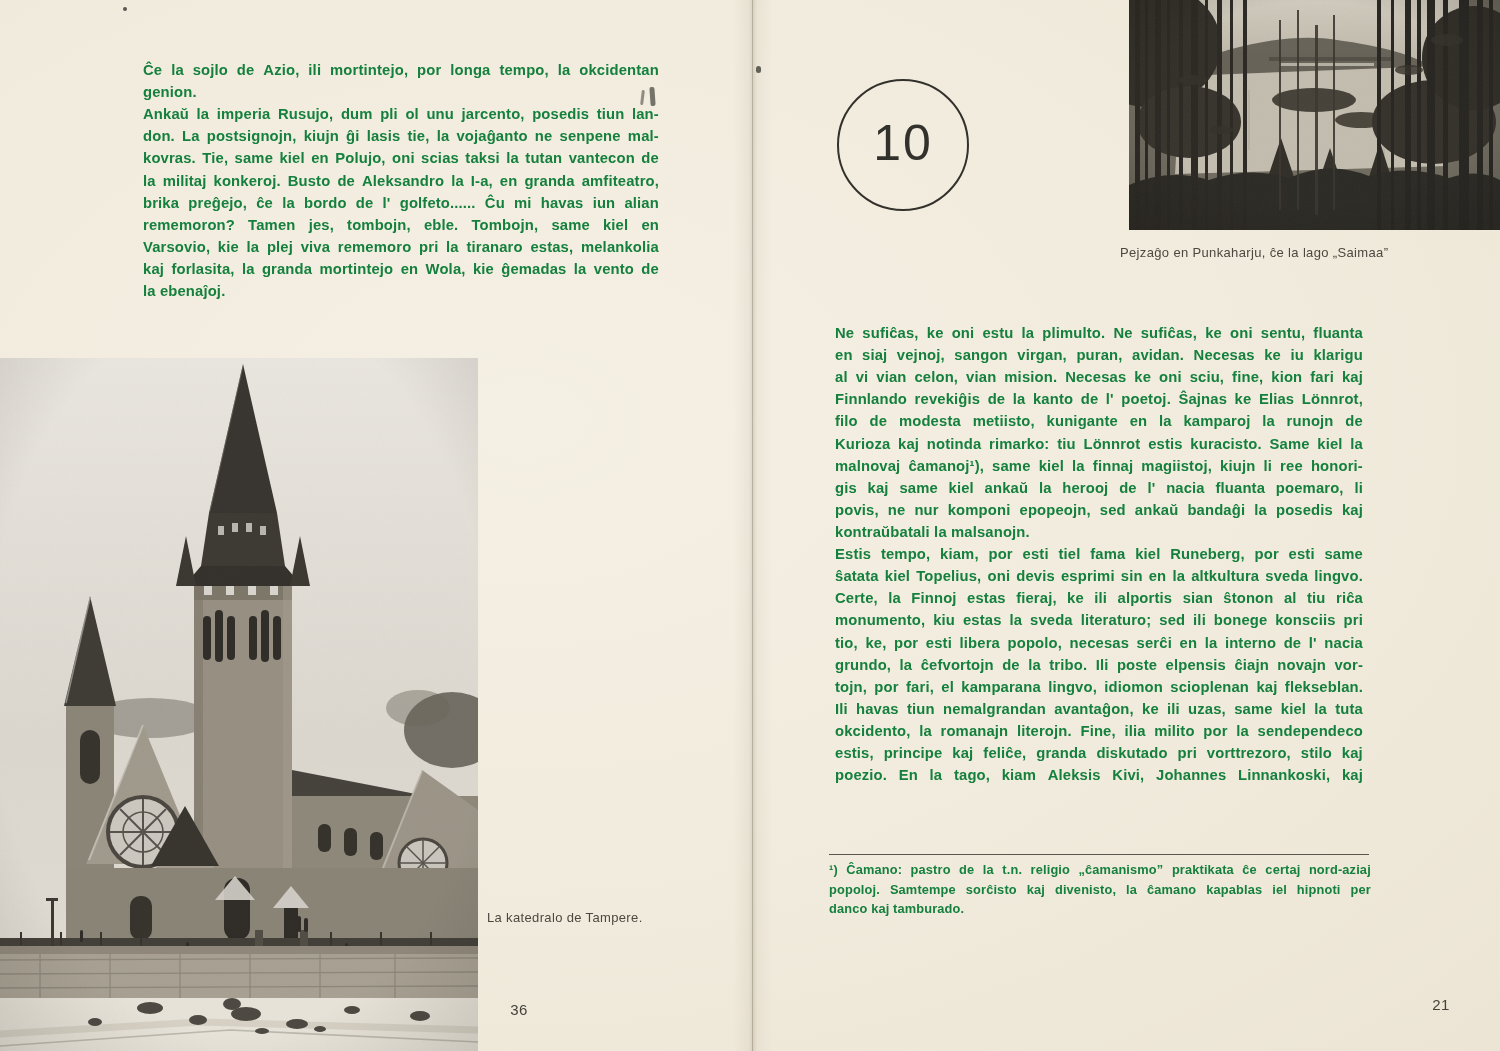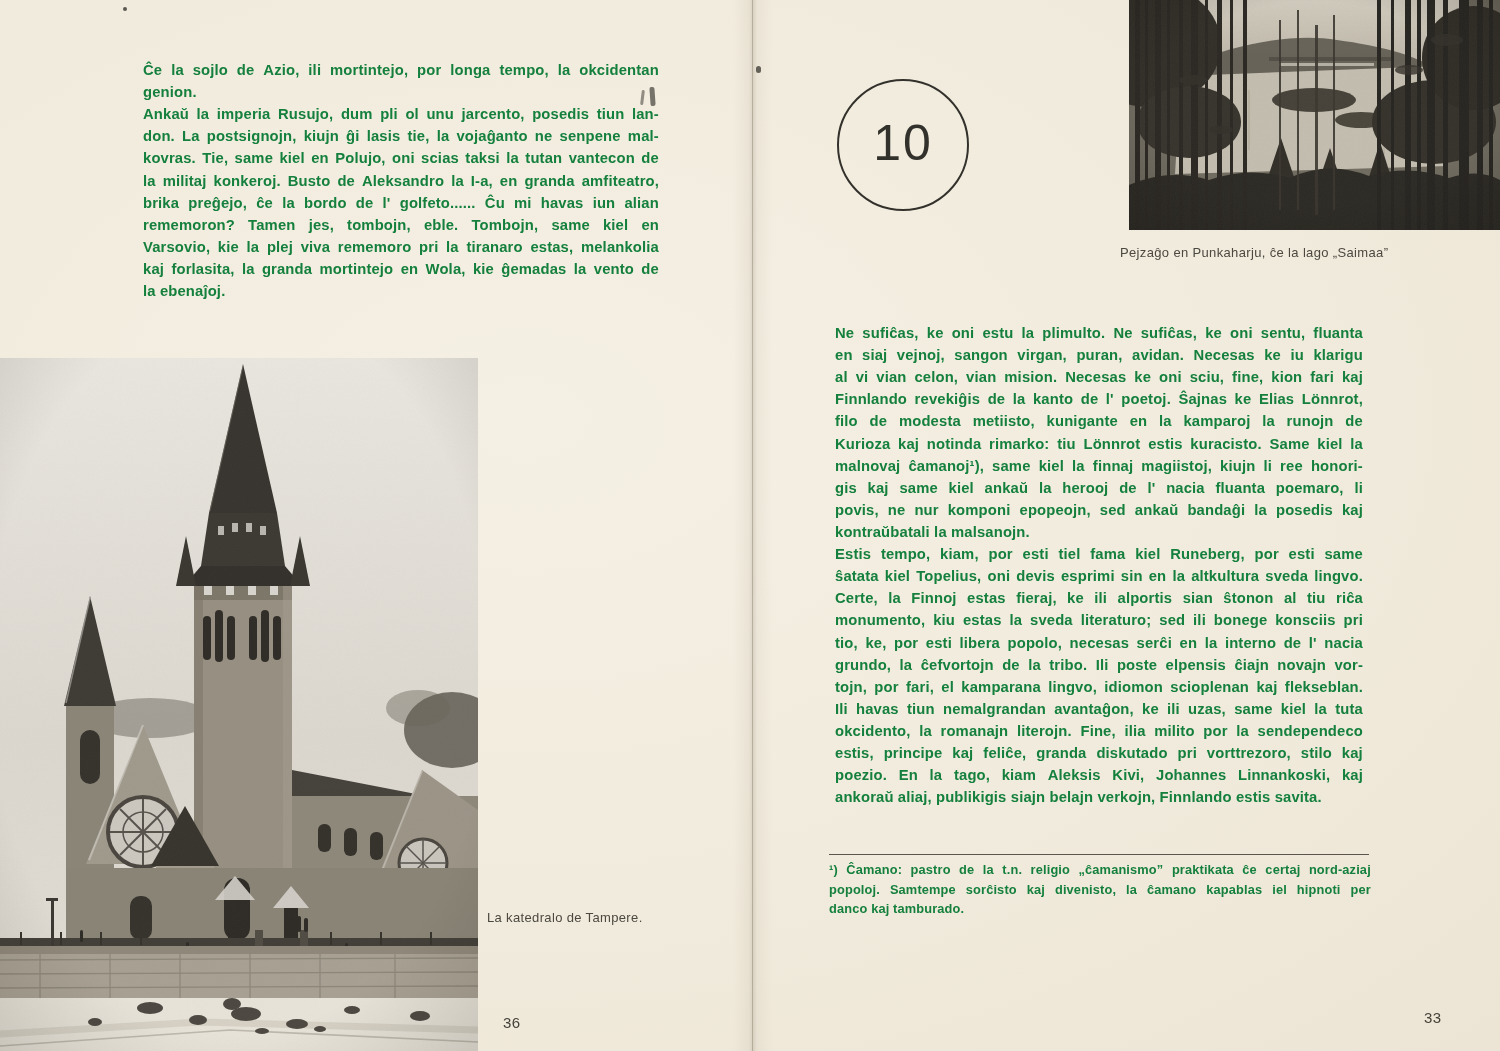--- a/index.html
+++ b/index.html
@@ -15,21 +15,21 @@
 
   .textcol{position:absolute;color:#15803d;letter-spacing:0.15px;font-weight:bold;}
   .tl{display:flex;justify-content:space-between;height:var(--lh);line-height:var(--lh);white-space:nowrap;overflow:visible;}
   .tl.tl-last{display:block;}
   .tl span{display:inline-block;}
 
   .body-text{font-size:14.8px;--lh:22.12px;}
   .footnote-text{font-size:12.8px;--lh:19.6px;}
 
   .caption{position:absolute;font-size:13px;color:#4c4840;text-align:left;letter-spacing:0.35px;}
-  .pagenum{position:absolute;font-size:15px;color:#45423a;text-align:left;letter-spacing:0.5px;margin-top:13px;}
+  .pagenum{position:absolute;font-size:15px;color:#45423a;text-align:center;letter-spacing:0.5px;}
 
   .chapter-badge{position:absolute;left:837px;top:79px;width:128px;height:128px;
     border:2px solid #33312b;border-radius:50%;display:flex;align-items:center;justify-content:center;}
   .chapter-badge .num{font-size:50px;color:#33312b;letter-spacing:2px;padding-bottom:4px;}
 
   .photo{position:absolute;display:block;}
   .photo svg{display:block;width:100%;height:100%;}
 
   .fn-rule{position:absolute;left:829px;top:854px;width:540px;height:1.4px;background:#5a564e;}
 
@@ -703,21 +703,20 @@
         <span>En</span>
         <span>la</span>
         <span>tago,</span>
         <span>kiam</span>
         <span>Aleksis</span>
         <span>Kivi,</span>
         <span>Johannes</span>
         <span>Linnankoski,</span>
         <span>kaj</span>
       </div>
-      <div class="tl tl-last">ankoraŭ aliaj, publikigis siajn belajn verkojn, Finnlando estis savita.</div>
     </div>
 
   <div class="fn-rule"></div>
 
   <div class="textcol footnote-text" id="footnote-text" style="left:829px;top:860px;width:542px;">
       <div class="tl">
         <span>¹)</span>
         <span>Ĉamano:</span>
         <span>pastro</span>
         <span>de</span>
@@ -739,14 +738,14 @@
         <span>la</span>
         <span>ĉamano</span>
         <span>kapablas</span>
         <span>iel</span>
         <span>hipnoti</span>
         <span>per</span>
       </div>
       <div class="tl tl-last">danco kaj tamburado.</div>
     </div>
 
-  <div class="pagenum" style="left:1424px;top:996px;width:34px;">33</div>
+  <div class="pagenum" style="left:1424px;top:996px;width:34px;">21</div>
 </div>
 
 </body></html>

